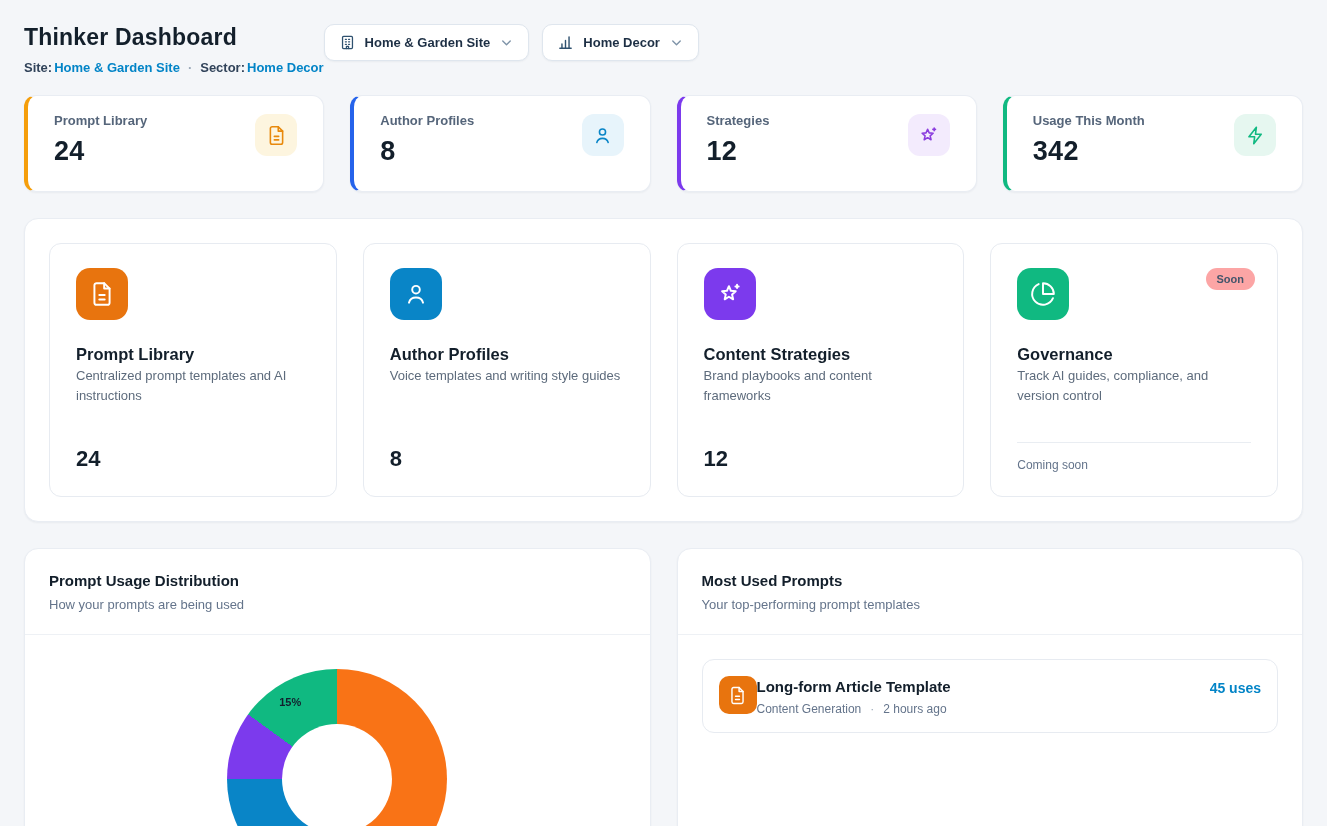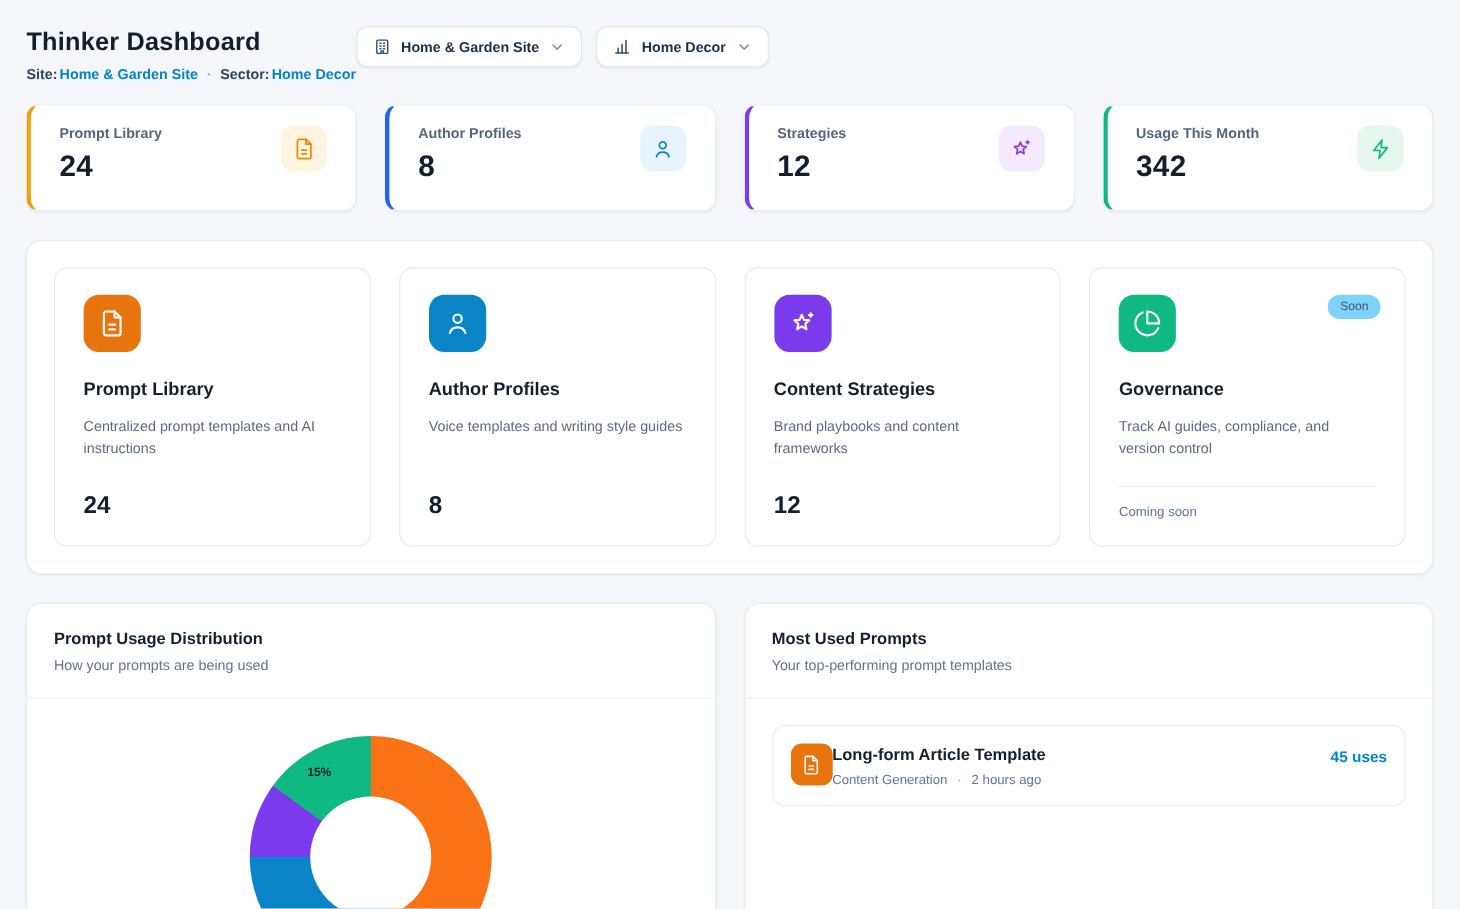--- a/index.html
+++ b/index.html
@@ -69,25 +69,25 @@
     height: 254px; display: flex; flex-direction: column; position: relative;
     background: #fff; cursor: pointer;
   }
   .module-icon {
     width: 52px; height: 52px; border-radius: 14px; flex: none;
     background: var(--accent, #888); color: #fff;
     display: flex; align-items: center; justify-content: center;
   }
   .module-icon svg { width: 26px; height: 26px; }
   .module-title { margin-top: 25px; font-size: 16.5px; font-weight: 800; color: #131f2b; }
-  .module-desc { margin-top: 14px; font-size: 13px; line-height: 1.55; color: #5d6b7c; }
+  .module-desc { margin-top: 2px; font-size: 13px; line-height: 1.55; color: #5d6b7c; }
   .module-count { margin-top: auto; font-size: 22px; font-weight: 800; color: #131f2b; }
   .soon-badge {
     position: absolute; top: 24px; right: 22px;
-    background: #7dd3fc; color: #44556b; font-size: 11px; font-weight: 400;
+    background: #fca5a5; color: #44556b; font-size: 11px; font-weight: 700;
     padding: 5px 11px; border-radius: 999px;
   }
   .module-foot { margin-top: auto; border-top: 1px solid #e9edf2; padding-top: 15px; font-size: 12px; color: #64748b; }
 
   
   .bottom-grid { margin-top: 26px; display: grid; grid-template-columns: 1fr 1fr; gap: 26px; align-items: start; }
   .bottom-grid .panel { min-height: 420px; }
   .chart-body { padding: 10px 24px 24px; display: flex; justify-content: center; }
   .donut-wrap { position: relative; width: 220px; height: 220px; margin-top: 24px; }
   .donut { width: 100%; height: 100%; border-radius: 50%; }

